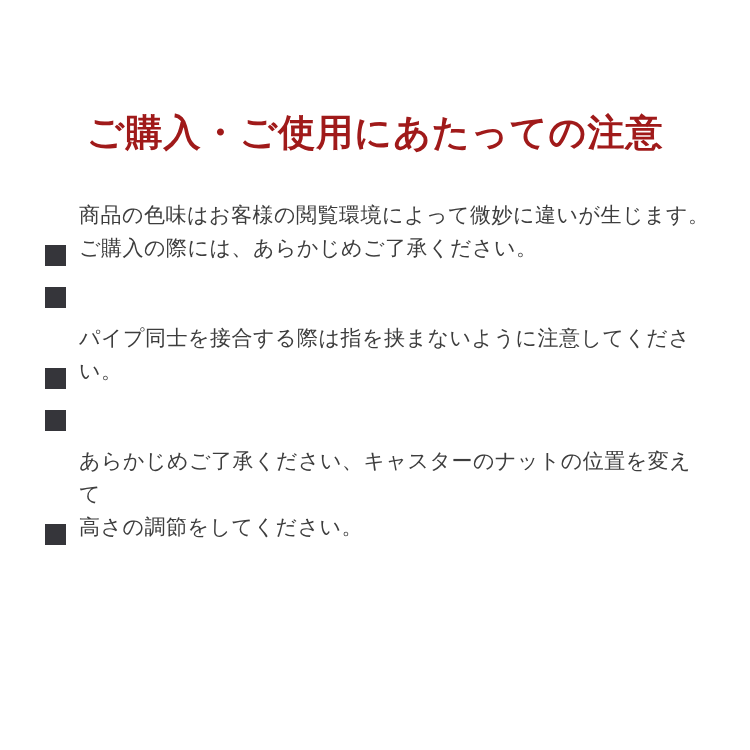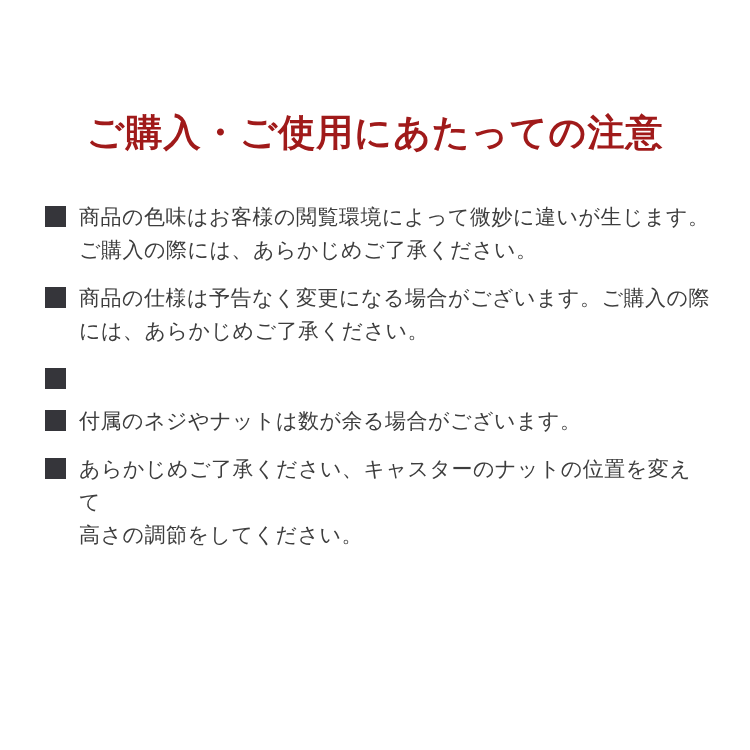--- a/index.html
+++ b/index.html
@@ -28,22 +28,23 @@
     font-weight: bold;
     color: #a01a1a;
     letter-spacing: 1px;
   }
   .notice-list {
     margin-top: 44px;
     padding: 0 38px 0 45px;
   }
   .notice-item {
     display: flex;
-    align-items: flex-start;
+    align-items: flex-end;
     margin-bottom: 15px;
+    font-family: Liberation Mono, monospace;
   }
   .bullet-square {
     flex: none;
     width: 21px;
     height: 21px;
     background: #35353a;
     margin-top: 6px;
     margin-right: 13px;
   }
   .notice-text {
@@ -63,34 +64,32 @@
   <h1 class="notice-title">ご購入・ご使用にあたっての注意</h1>
 
   <div class="notice-list">
 
     <div class="notice-item">
       <span class="bullet-square"></span>
       <p class="notice-text">商品の色味はお客様の閲覧環境によって微妙に違いが生じます。
 ご購入の際には、あらかじめご了承ください。</p>
     </div>
 
-    <div class="notice-item">
-      <span class="bullet-square"></span>
-      <p class="notice-text">商品の仕様は予告なく変更になる場合がございます。ご購入の際
-には、あらかじめご了承ください。</p>
-    </div>
 
     <div class="notice-item">
       <span class="bullet-square"></span>
     </div>
 
+    <div class="notice-item">
+      <span class="bullet-square"></span>
+      <p class="notice-text">パイプ同士を接合する際は指を挟まないように注意してください。</p>
+    </div>
 
     <div class="notice-item">
       <span class="bullet-square"></span>
-      <p class="notice-text">付属のネジやナットは数が余る場合がございます。</p>
     </div>
 
     <div class="notice-item">
       <span class="bullet-square"></span>
       <p class="notice-text">あらかじめご了承ください、キャスターのナットの位置を変えて
 高さの調節をしてください。</p>
     </div>
 
 
   </div>

